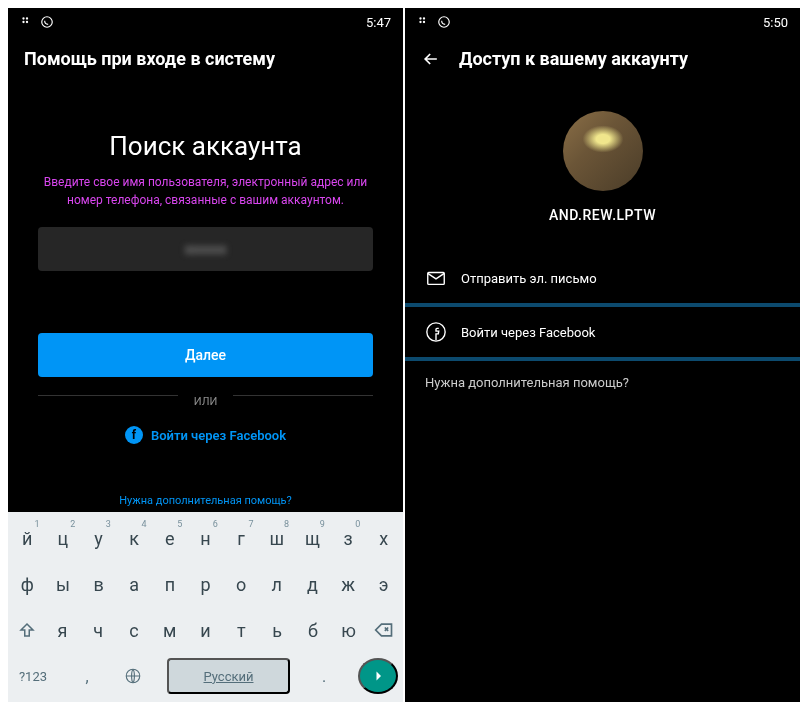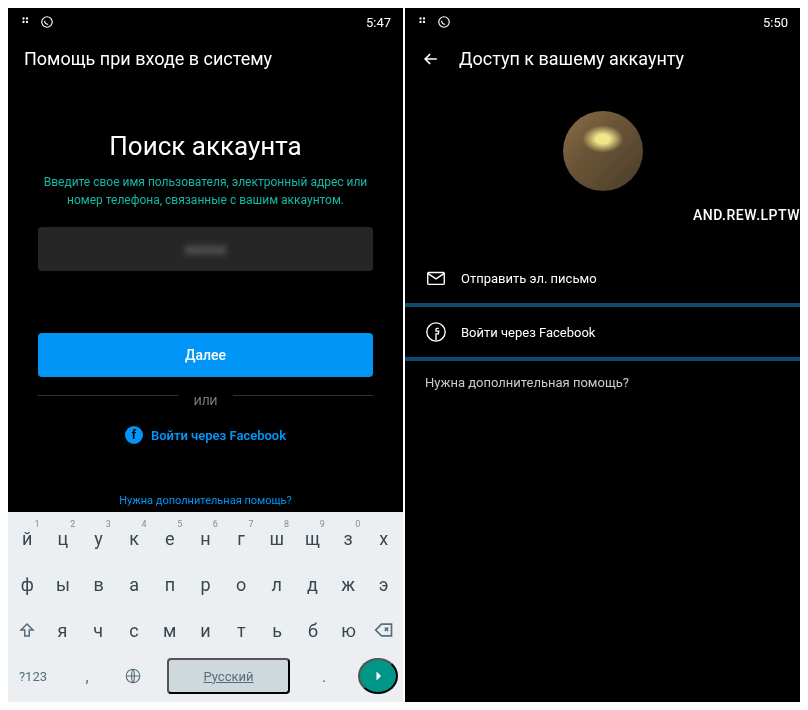--- a/index.html
+++ b/index.html
@@ -3,24 +3,24 @@
   <meta charset="utf-8">
   <style>
     * { margin: 0; padding: 0; box-sizing: border-box; font-family: -apple-system, BlinkMacSystemFont, 'Segoe UI', Roboto, sans-serif; }
     body { background: #fff; display: flex; gap: 2px; padding: 8px; }
     .phone { width: 396px; height: 694px; background: #000; color: #fff; position: relative; overflow: hidden; }
     .status-bar { display: flex; align-items: center; justify-content: space-between; padding: 6px 12px; font-size: 13px; height: 28px; }
     .status-left { display: flex; gap: 6px; align-items: center; }
     .status-icon { width: 14px; height: 14px; display: inline-flex; align-items: center; justify-content: center; }
     .header { display: flex; align-items: center; padding: 12px 16px; gap: 18px; }
     .back-arrow { width: 20px; height: 20px; cursor: pointer; }
-    .header-title { font-size: 18px; font-weight: 400; }
+    .header-title { font-size: 18px; font-weight: 700; }
     .content { padding: 20px 30px; text-align: center; }
     .search-title { font-size: 26px; font-weight: 400; margin-bottom: 12px; margin-top: 30px; }
-    .search-desc { font-size: 12px; color: #14b8a6; line-height: 1.5; margin-bottom: 18px; }
+    .search-desc { font-size: 12px; color: #d946ef; line-height: 1.5; margin-bottom: 18px; }
     .search-input { width: 100%; background: #262626; border: none; padding: 14px 12px; color: #fff; border-radius: 4px; font-size: 14px; margin-bottom: 14px; }
     .next-btn { width: 100%; background: #0095f6; color: #fff; border: none; padding: 14px; border-radius: 4px; font-size: 14px; font-weight: 500; cursor: pointer; margin-top: 48px; }
     .divider-row { display: flex; align-items: flex-start; margin: 18px 0; gap: 16px; }
     .divider-line { flex: 1; height: 1px; background: #333; }
     .divider-text { font-size: 11px; color: #8e8e8e; }
     .fb-login { display: flex; align-items: center; justify-content: center; gap: 8px; color: #0095f6; font-size: 13px; font-weight: 600; cursor: pointer; }
     .fb-icon { width: 18px; height: 18px; background: #0095f6; border-radius: 50%; display: flex; align-items: center; justify-content: center; color: #000; font-weight: bold; font-size: 12px; }
     .help-link { color: #0095f6; font-size: 11px; margin-top: 50px; display: block; cursor: pointer; }
     
     .keyboard { position: absolute; bottom: 0; left: 0; right: 0; background: #eceff1; color: #37474f; padding: 6px 3px; }
@@ -180,21 +180,21 @@
 
   <div class="header">
     <span class="back-arrow">
       <svg viewBox="0 0 24 24" width="20" height="20" fill="none" stroke="#fff" stroke-width="2">
           <path d="M19 12H5M11 18l-6-6 6-6"></path>
         </svg>
     </span>
     <div class="header-title">Доступ к вашему аккаунту</div>
   </div>
 
-  <div style="text-align:right">
+  <div style="text-align:center">
     <div class="avatar"></div>
     <div class="username">AND.REW.LPTW</div>
   </div>
 
   <div class="option-row">
     <span class="option-icon">
       <svg viewBox="0 0 24 24" width="22" height="22" fill="none" stroke="#fff" stroke-width="1.5">
           <rect x="3" y="6" width="18" height="13" rx="1"></rect>
           <path d="M3 7l9 6 9-6"></path>
         </svg>

